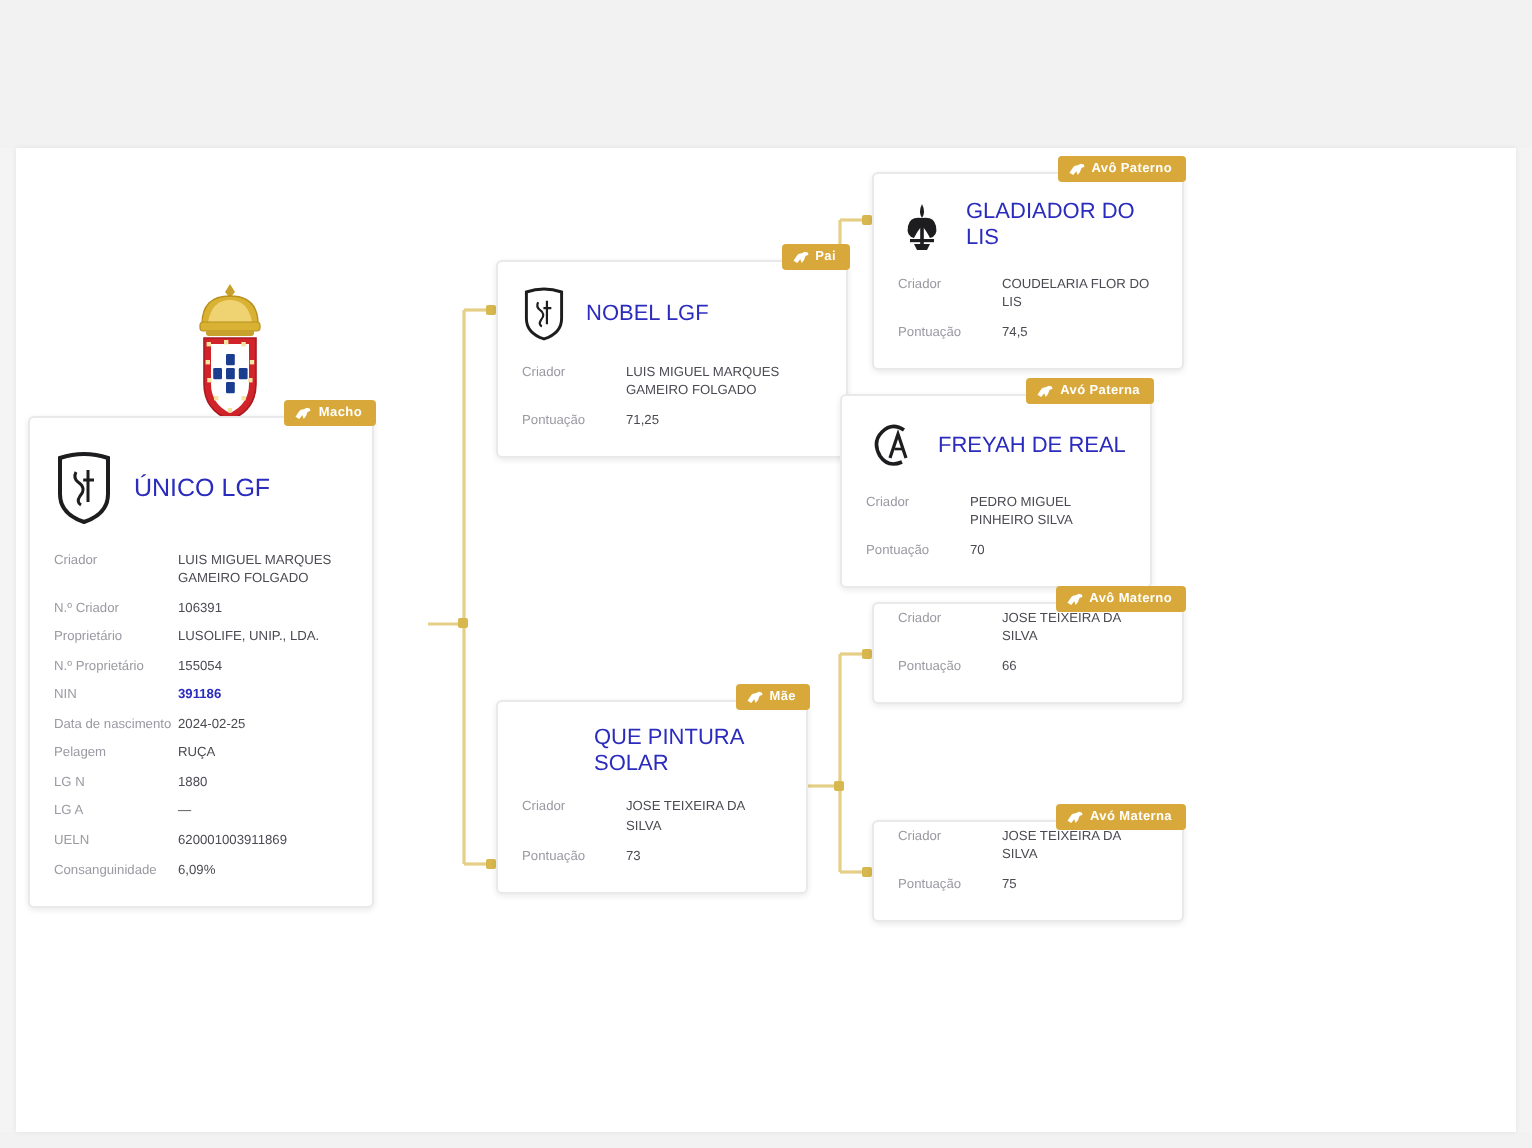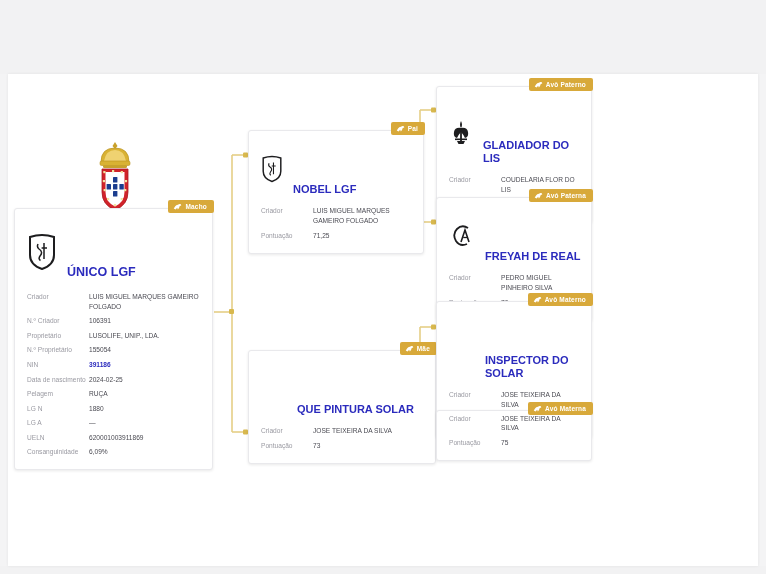--- a/index.html
+++ b/index.html
@@ -63,23 +63,22 @@
   }
   .badge .horse{display:block;width:9px;height:7px;}
 
   .card-head{
     display:flex; align-items:center; gap:10px;
     padding:12px 10px 8px 12px;
   }
   .card.main .card-head{padding:16px 10px 10px 12px;}
   .card-title{
     color:#2b2bbd;
-    font-weight:bold;
+    font-weight:normal;
     line-height:1.18;
-    margin-top:40px;
   }
   .card.main .card-title{font-size:12.5px;}
   .card.sub .card-title{font-size:11px;}
 
   .emblem{flex:0 0 auto;display:block;}
 
   .rows{padding:0 12px 10px 12px;}
   .row{
     display:flex;
     font-size:6.6px;
@@ -170,21 +169,21 @@
     <rect x="243" y="429.5" width="5" height="5" rx="1"></rect>
     <rect x="417" y="174.5" width="5" height="5" rx="1"></rect>
     <rect x="431" y="107.5" width="5" height="5" rx="1"></rect>
     <rect x="431" y="219.5" width="5" height="5" rx="1"></rect>
     <rect x="417" y="390.5" width="5" height="5" rx="1"></rect>
     <rect x="431" y="324.5" width="5" height="5" rx="1"></rect>
     <rect x="431" y="433.5" width="5" height="5" rx="1"></rect>
   </g>
 </svg>
 
-<div class="card main" style="left:14px;top:208px;width:199px;">
+<div class="card main" style="left:14px;top:208px;width:173px;">
   <div class="badge">
     <svg class="horse" viewBox="0 0 12 9">
       <path d="M1 7 L3 4 Q4 2 6.5 2 L8.5 1 L10.5 1.5 L11 3 L9 3.8 L8 6.5 L6.5 8.5 L5.5 6 L3.5 8.5z" fill="#ffffff"></path>
     </svg>
     <span>Macho</span>
   </div>
   <div class="card-head">
     <svg class="emblem" width="30" height="38" viewBox="0 0 30 38">
       <path d="M3 4 Q15 0 27 4 V22 Q27 32 15 36 Q3 32 3 22z" fill="none" stroke="#1d1d1f" stroke-width="2"></path>
       <path d="M11 11 Q9.5 14 12 16 Q16.5 19 13 23 Q11 26 13.5 27.5" fill="none" stroke="#1d1d1f" stroke-width="1.5"></path>
@@ -260,21 +259,21 @@
       <div class="k">Criador</div>
       <div class="v">LUIS MIGUEL MARQUES GAMEIRO FOLGADO</div>
     </div>
     <div class="row">
       <div class="k">Pontuação</div>
       <div class="v">71,25</div>
     </div>
   </div>
 </div>
 
-<div class="card sub" style="left:248px;top:350px;width:188px;">
+<div class="card sub" style="left:248px;top:350px;width:156px;">
   <div class="badge">
     <svg class="horse" viewBox="0 0 12 9">
       <path d="M1 7 L3 4 Q4 2 6.5 2 L8.5 1 L10.5 1.5 L11 3 L9 3.8 L8 6.5 L6.5 8.5 L5.5 6 L3.5 8.5z" fill="#ffffff"></path>
     </svg>
     <span>Mãe</span>
   </div>
   <div class="card-head" style="padding-left:48px;">
     <div class="card-title">QUE PINTURA SOLAR</div>
   </div>
   <div class="rows">
@@ -312,21 +311,21 @@
       <div class="k">Criador</div>
       <div class="v">COUDELARIA FLOR DO LIS</div>
     </div>
     <div class="row">
       <div class="k">Pontuação</div>
       <div class="v">74,5</div>
     </div>
   </div>
 </div>
 
-<div class="card sub" style="left:436px;top:197px;width:156px;">
+<div class="card sub" style="left:420px;top:197px;width:156px;">
   <div class="badge">
     <svg class="horse" viewBox="0 0 12 9">
       <path d="M1 7 L3 4 Q4 2 6.5 2 L8.5 1 L10.5 1.5 L11 3 L9 3.8 L8 6.5 L6.5 8.5 L5.5 6 L3.5 8.5z" fill="#ffffff"></path>
     </svg>
     <span>Avó Paterna</span>
   </div>
   <div class="card-head">
     <svg class="emblem" width="26" height="26" viewBox="0 0 26 26">
       <path d="M19 5 Q13 1 8 6 Q3 11 7 18 Q11 24 18 21" fill="none" stroke="#1d1d1f" stroke-width="1.8"></path>
       <path d="M12 19 L16 7 L20 19" fill="none" stroke="#1d1d1f" stroke-width="1.6"></path>
@@ -346,23 +345,20 @@
   </div>
 </div>
 
 <div class="card sub" style="left:436px;top:301px;width:156px;">
   <div class="badge">
     <svg class="horse" viewBox="0 0 12 9">
       <path d="M1 7 L3 4 Q4 2 6.5 2 L8.5 1 L10.5 1.5 L11 3 L9 3.8 L8 6.5 L6.5 8.5 L5.5 6 L3.5 8.5z" fill="#ffffff"></path>
     </svg>
     <span>Avô Materno</span>
   </div>
-  <div class="card-head" style="padding-left:48px;">
-    <div class="card-title">INSPECTOR DO SOLAR</div>
-  </div>
   <div class="rows">
     <div class="row">
       <div class="k">Criador</div>
       <div class="v">JOSE TEIXEIRA DA SILVA</div>
     </div>
     <div class="row">
       <div class="k">Pontuação</div>
       <div class="v">66</div>
     </div>
   </div>

